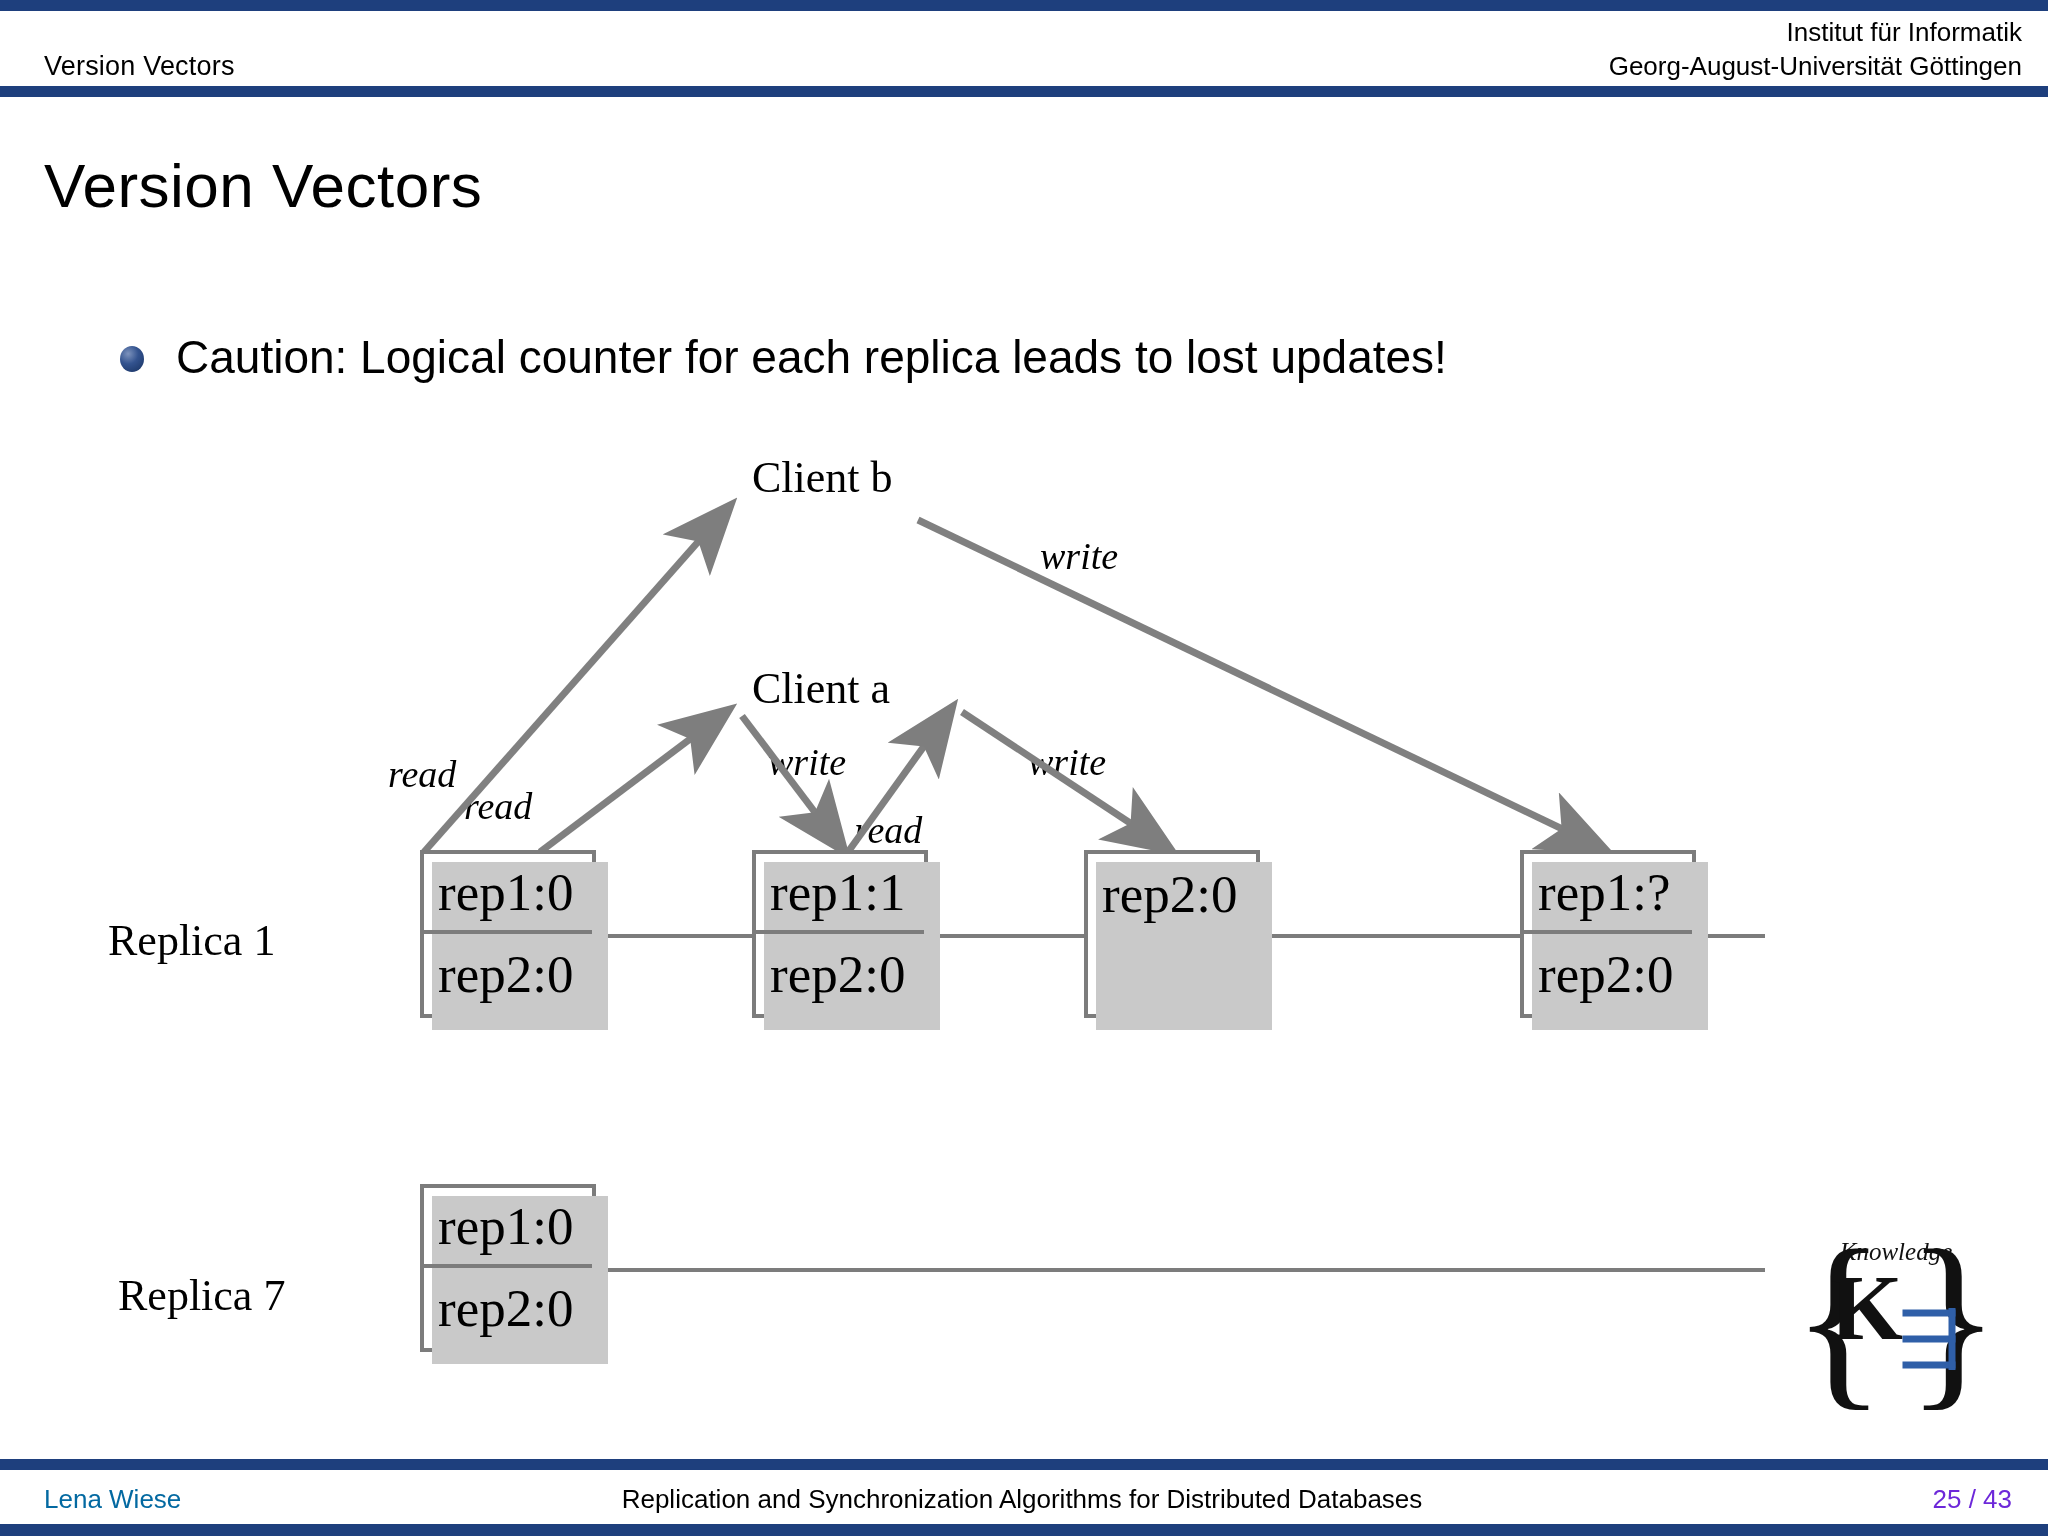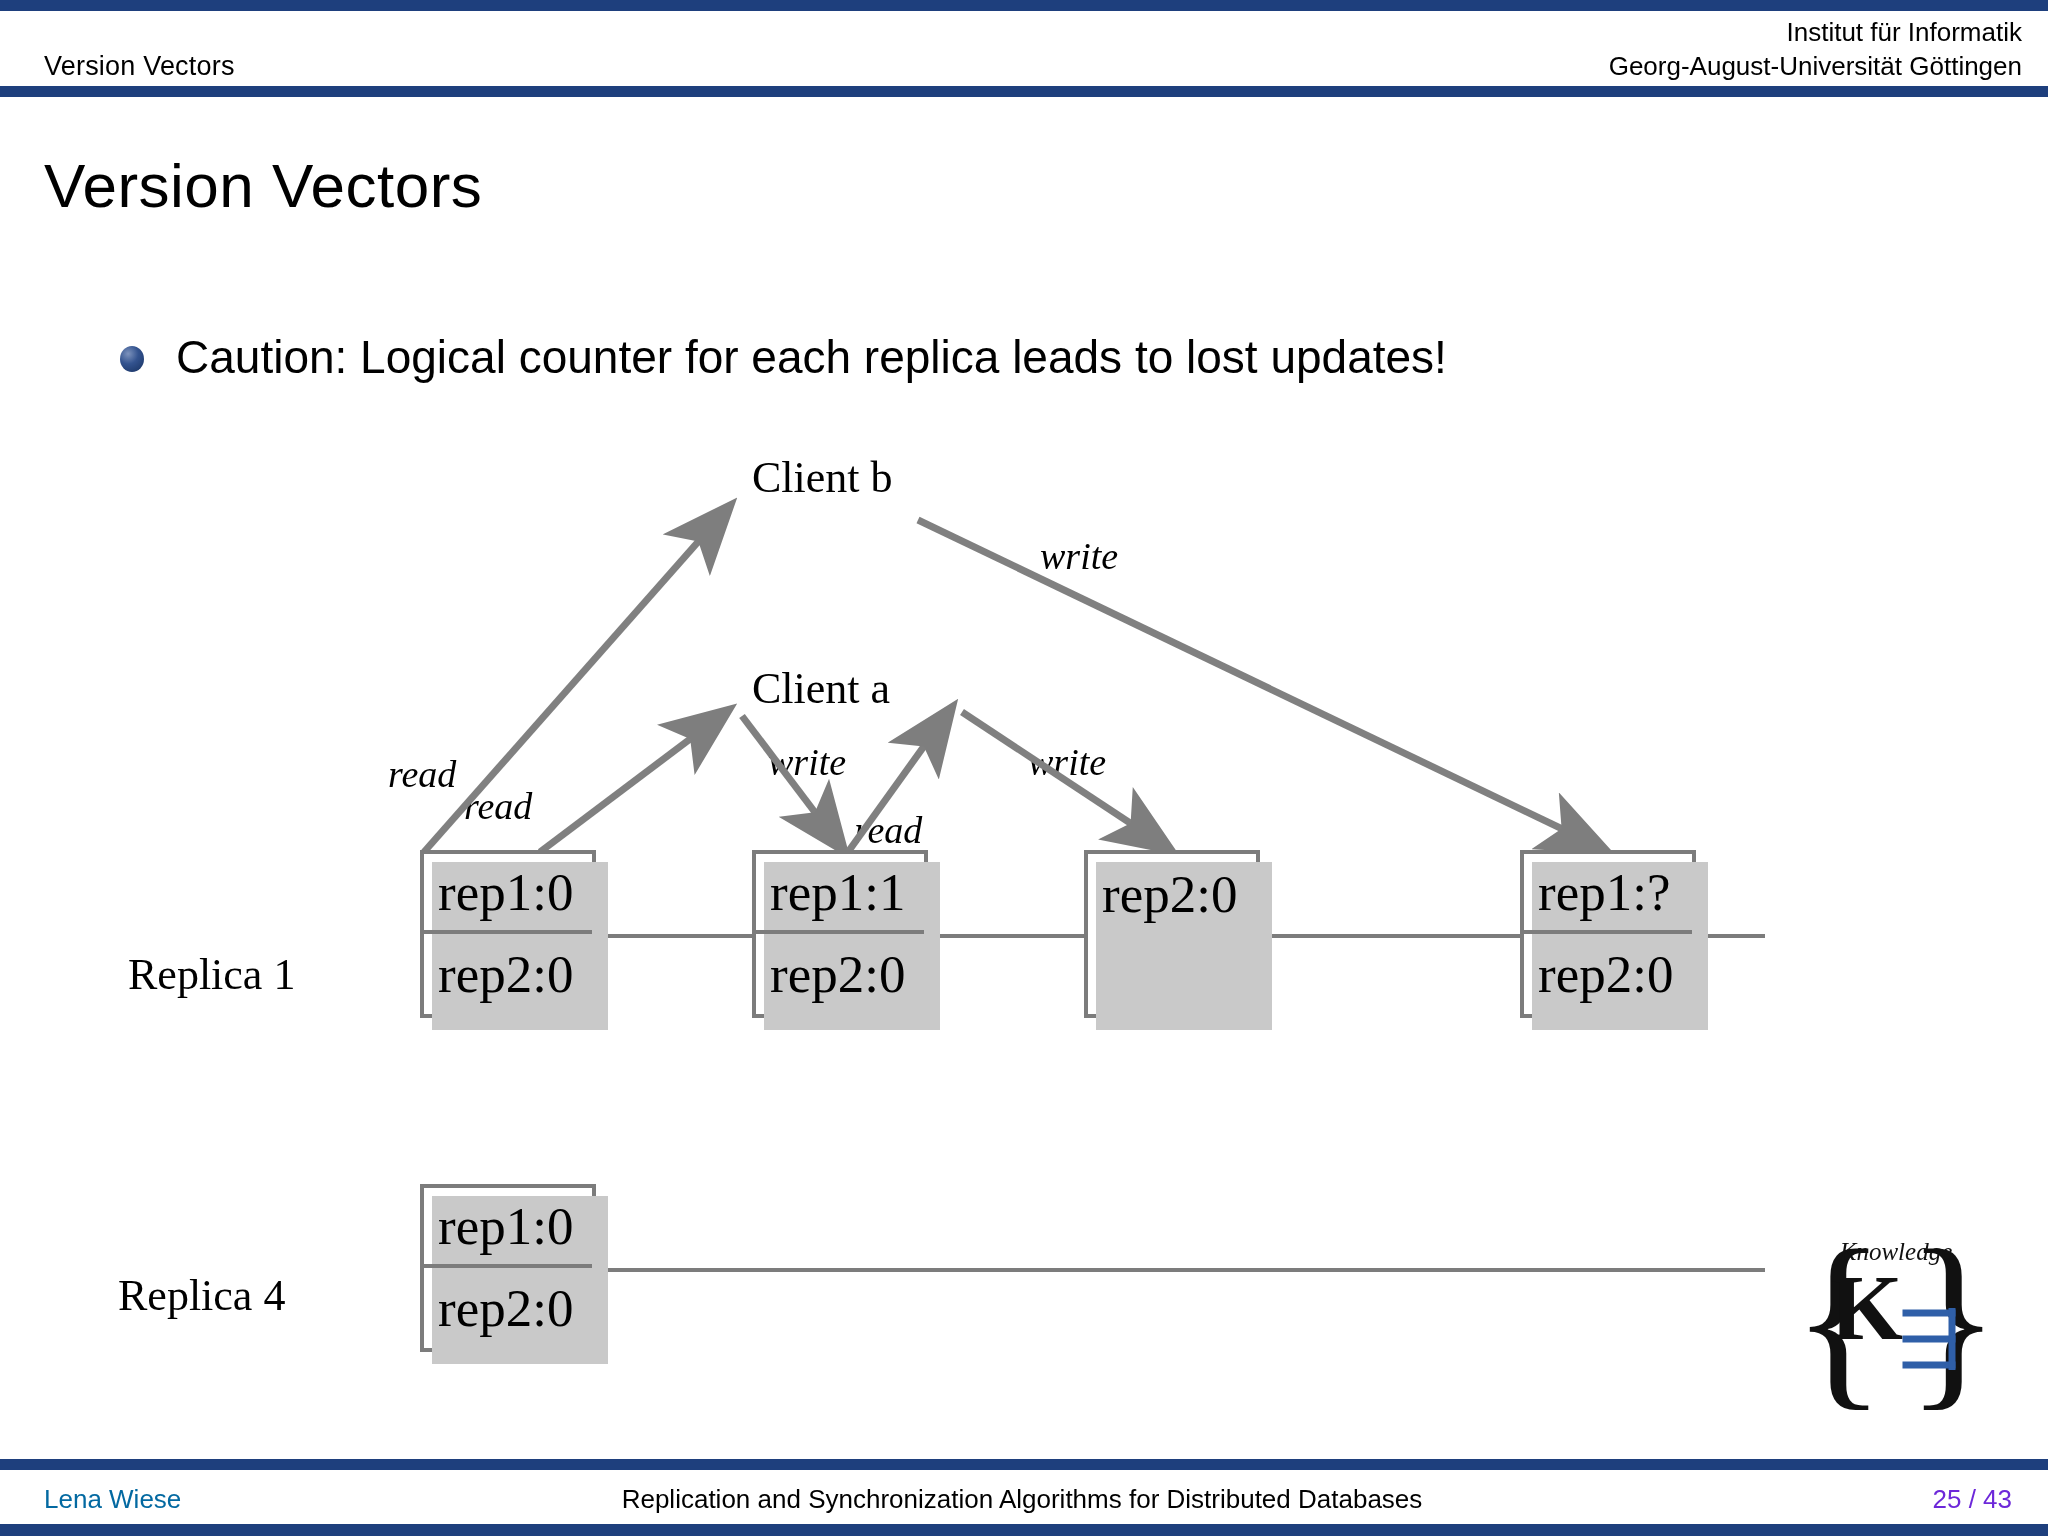--- a/index.html
+++ b/index.html
@@ -86,22 +86,22 @@
 <div id="bullet-row">
   <span id="bullet-dot"></span>
   <span id="bullet-text">Caution: Logical counter for each replica leads to lost updates!</span>
 </div>
 
 <div id="figure">
 
   <div class="fig-label serif" style="left:752px;top:452px;">Client b</div>
   <div class="fig-label serif" style="left:752px;top:663px;">Client a</div>
 
-  <div class="fig-label serif" style="left:128px;top:915px;margin-top:34px;">Replica 1</div>
-  <div class="fig-label serif" style="left:118px;top:1270px;">Replica 4</div>
+  <div class="fig-label serif" style="left:108px;top:915px;">Replica 1</div>
+  <div class="fig-label serif" style="left:118px;top:1270px;">Replica 7</div>
 
   <div class="rep-line" style="left:420px;top:934px;width:1345px;"></div>
   <div class="rep-line" style="left:420px;top:1268px;width:1345px;"></div>
 
   <svg id="svg-arrows" viewBox="0 0 2048 1536">
     <defs>
       <marker id="ah" markerWidth="11" markerHeight="9" refX="9" refY="4.5" orient="auto" markerUnits="strokeWidth">
         <path d="M0,0 L11,4.5 L0,9 L2.6,4.5 z" fill="#7e7e7e"></path>
       </marker>
     </defs>

